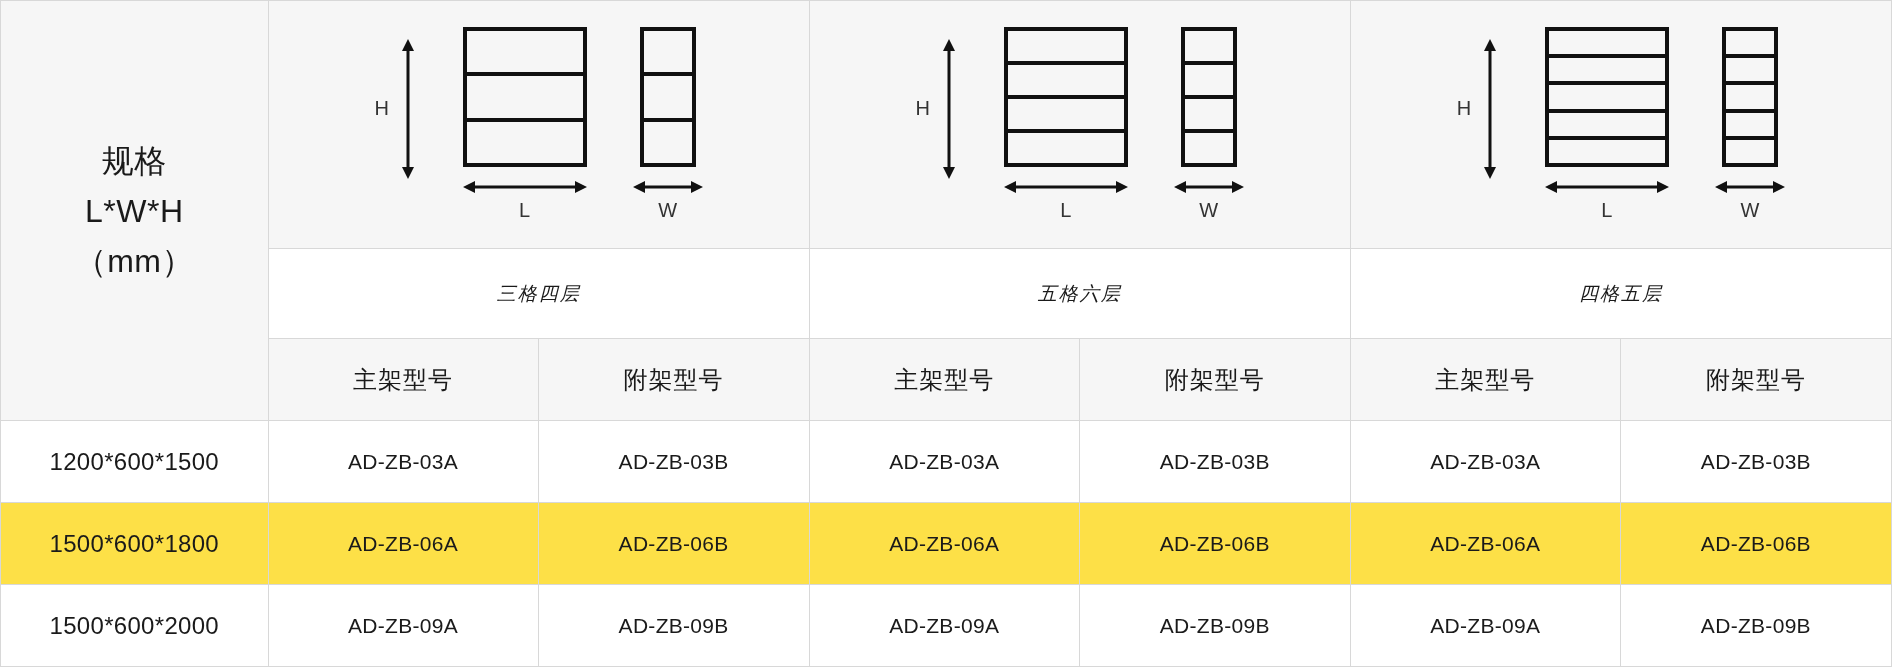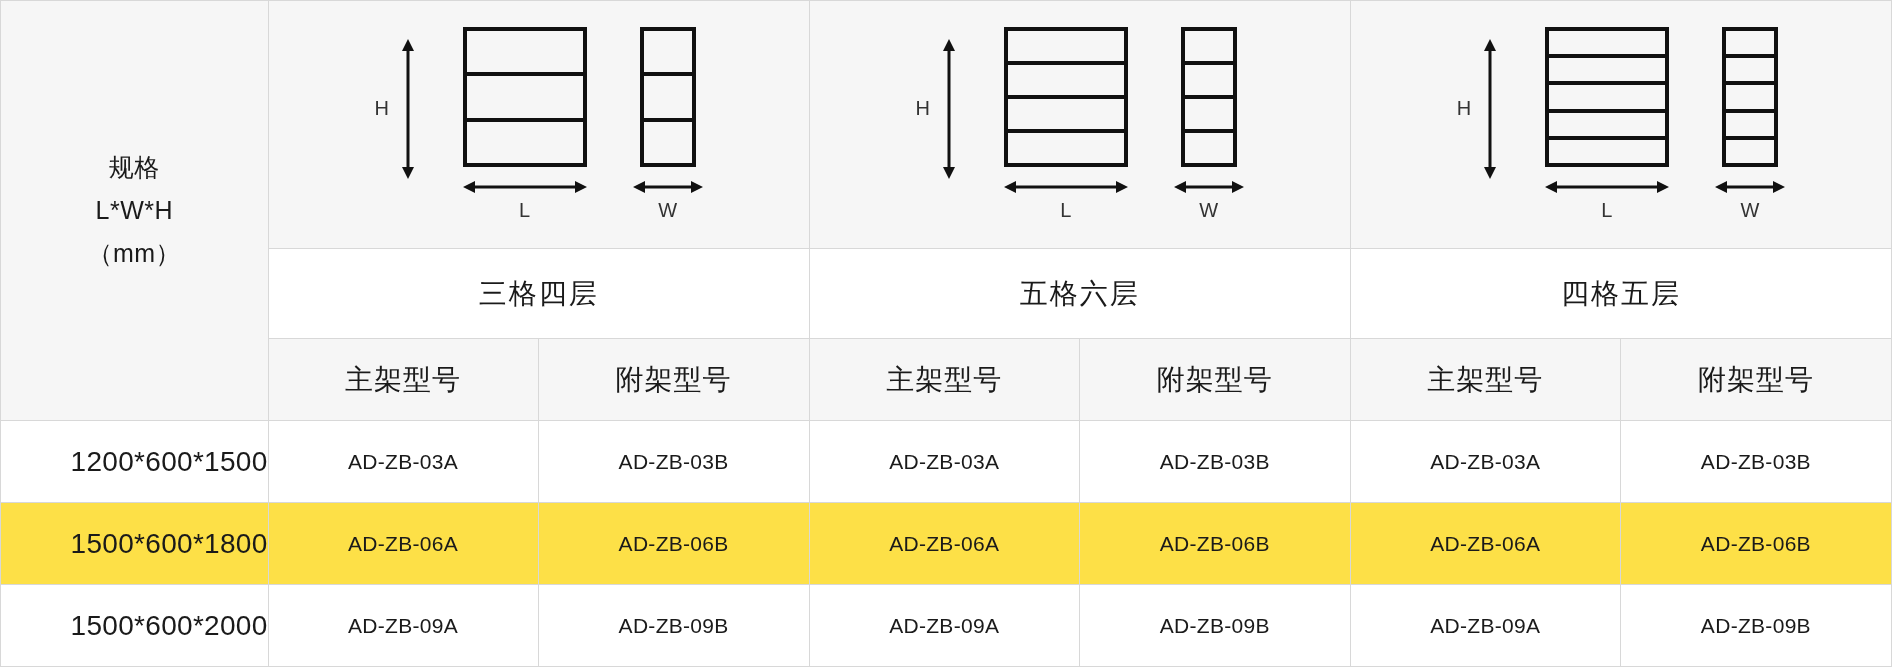--- a/index.html
+++ b/index.html
@@ -32,21 +32,21 @@
   }
 
   
   col.c-spec   { width: 225px; }
   col.c-model  { width: 227px; }
   col.c-model2 { width: 228px; }
 
   
   .spec-cell {
     background: #f6f6f6;
-    font-size: 25px;
+    font-size: 32px;
     line-height: 1.0;
     letter-spacing: 0.5px;
   }
   .spec-cell .line { display: block; margin: 18px 0; }
 
   
   .diagram-cell {
     background: #f6f6f6;
     height: 208px;
     padding: 0;
@@ -99,41 +99,42 @@
     color: #333;
     margin-top: 4px;
     letter-spacing: 0.5px;
   }
   .dim-arrow-row { margin-top: 12px; }
 
   
   .section-title {
     background: #ffffff;
     height: 75px;
-    font-size: 28px;
+    font-size: 19px;
     letter-spacing: 2px;
+    font-style: italic;
   }
 
   
   .sub-header {
     background: #f6f6f6;
     height: 68px;
-    font-size: 28px;
+    font-size: 24px;
     letter-spacing: 1px;
   }
 
   
   .data-row td {
     height: 68px;
     font-size: 21px;
     letter-spacing: 0.3px;
   }
   .data-row.alt td { background: #fde047; }
   .data-row.plain td { background: #ffffff; }
-  .data-row td.spec-val { font-size: 28px; text-align: right; }
+  .data-row td.spec-val { font-size: 24px; }
 
   svg { display: block; }
 </style>
 </head>
 <body>
 
 <table class="spec-table">
   <colgroup>
     <col class="c-spec">
     <col class="c-model">

